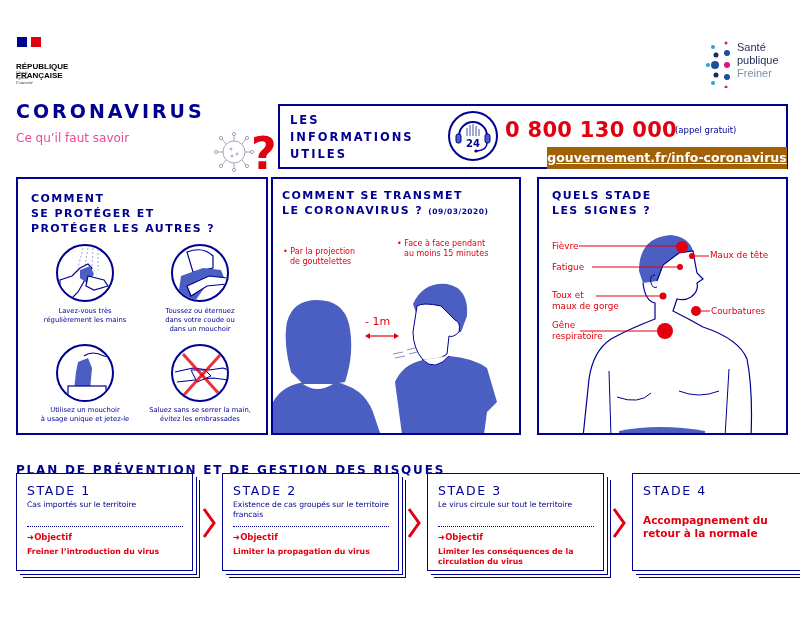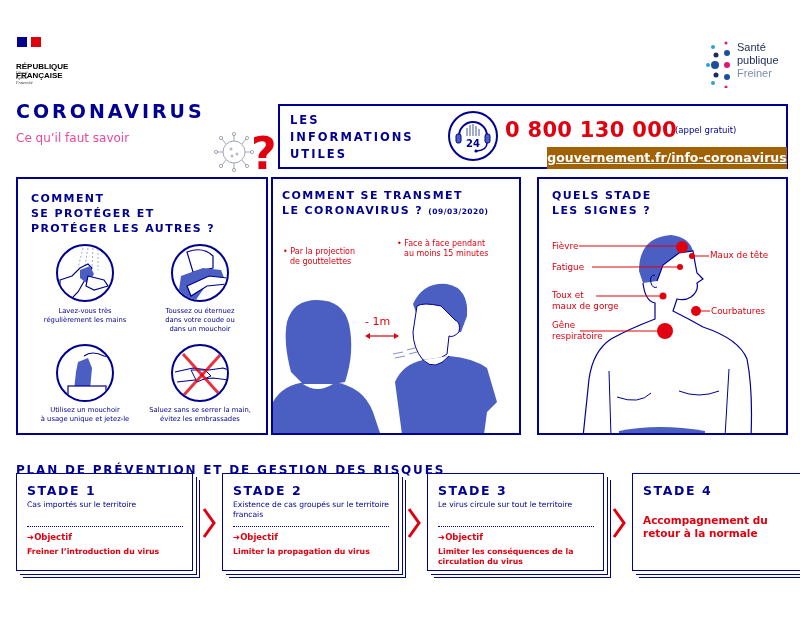--- a/index.html
+++ b/index.html
@@ -40,21 +40,21 @@
   .icon-circle { width: 58px; height: 58px; border: 2px solid #000091; border-radius: 50%; overflow: hidden; }
   .caption { font-size: 6.8px; line-height: 9px; text-align: center; color: #000091; width: 110px; }
 
   .bullet { font-size: 8px; line-height: 10px; color: #e1000f; }
 
   .symptom { font-size: 8.8px; line-height: 11px; color: #e1000f; }
 
   
   .plan-title { left: 16px; top: 447px; font-size: 12px; font-weight: 900; letter-spacing: 1.8px; margin-top: 16px; }
   .stage { top: 473px; width: 177px; height: 98px; border: 1.5px solid #000091; background: #fff; box-shadow: 3px 3px 0 0 #fff, 4px 4px 0 0 #000091, 6px 6px 0 0 #fff, 7px 7px 0 0 #000091; }
-  .stage-title { position: absolute; left: 10px; top: 9px; font-size: 12.5px; font-weight: 700; letter-spacing: 1.6px; }
+  .stage-title { position: absolute; left: 10px; top: 9px; font-size: 12.5px; font-weight: 400; letter-spacing: 1.6px; }
   .stage-desc { position: absolute; left: 10px; top: 26px; width: 160px; font-size: 7.6px; line-height: 10px; color: #000091; }
   .stage-dots { position: absolute; left: 10px; top: 52px; width: 156px; border-top: 1px dotted #000091; }
   .stage-obj { position: absolute; left: 10px; top: 58px; font-size: 8.5px; font-weight: bold; color: #e1000f; }
   .stage-goal { position: absolute; left: 10px; top: 73px; width: 160px; font-size: 7.8px; line-height: 10px; font-weight: bold; color: #e1000f; }
   .stage-final { position: absolute; left: 10px; top: 40px; width: 160px; font-size: 10.5px; line-height: 13px; font-weight: bold; color: #e1000f; }
   .chev { top: 508px; width: 14px; height: 30px; }
 </style>
 </head>
 <body>
 

